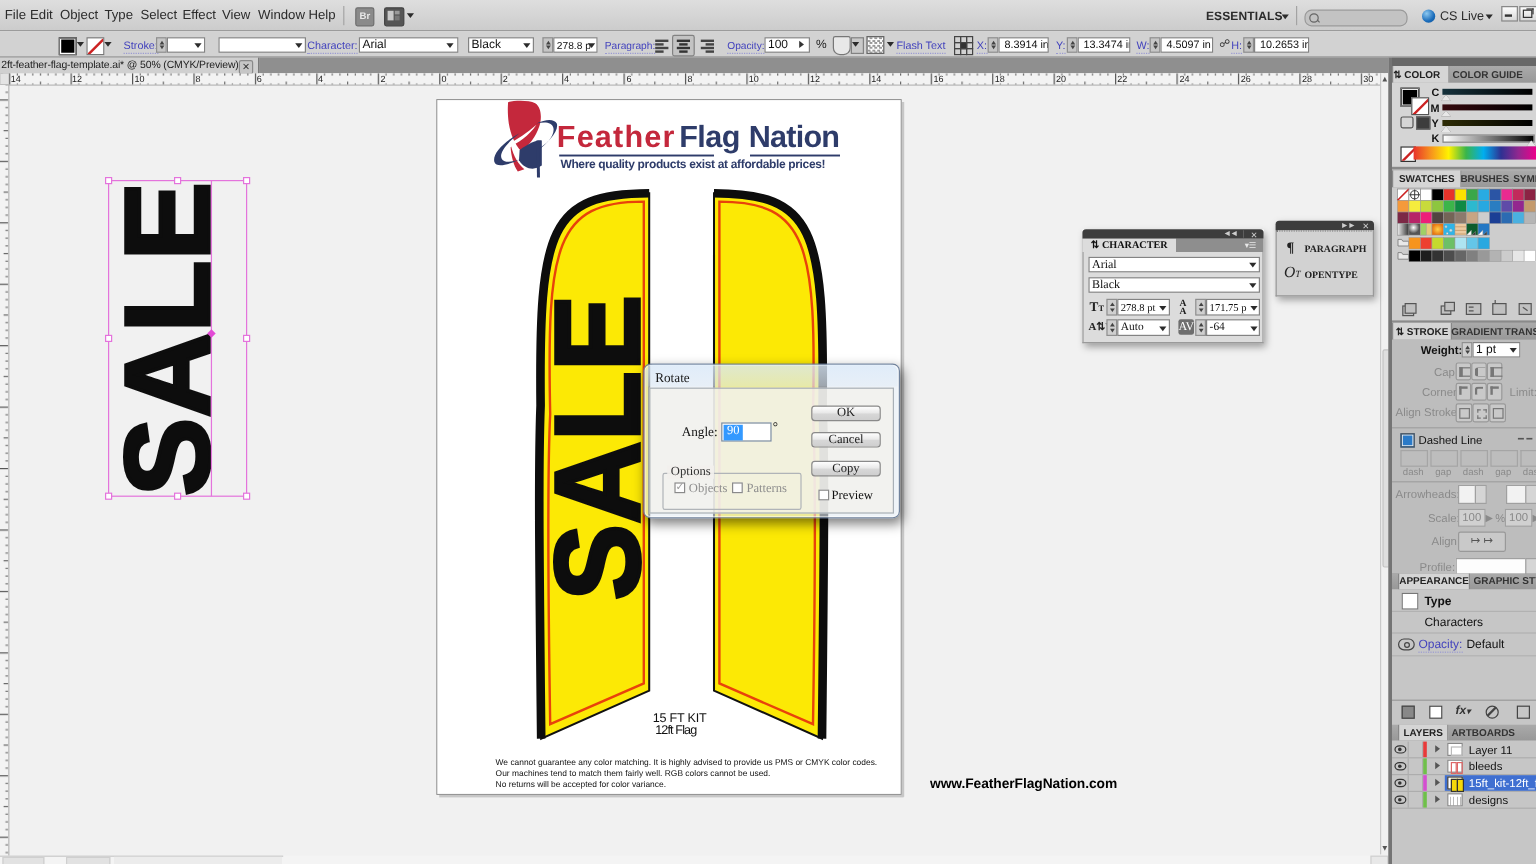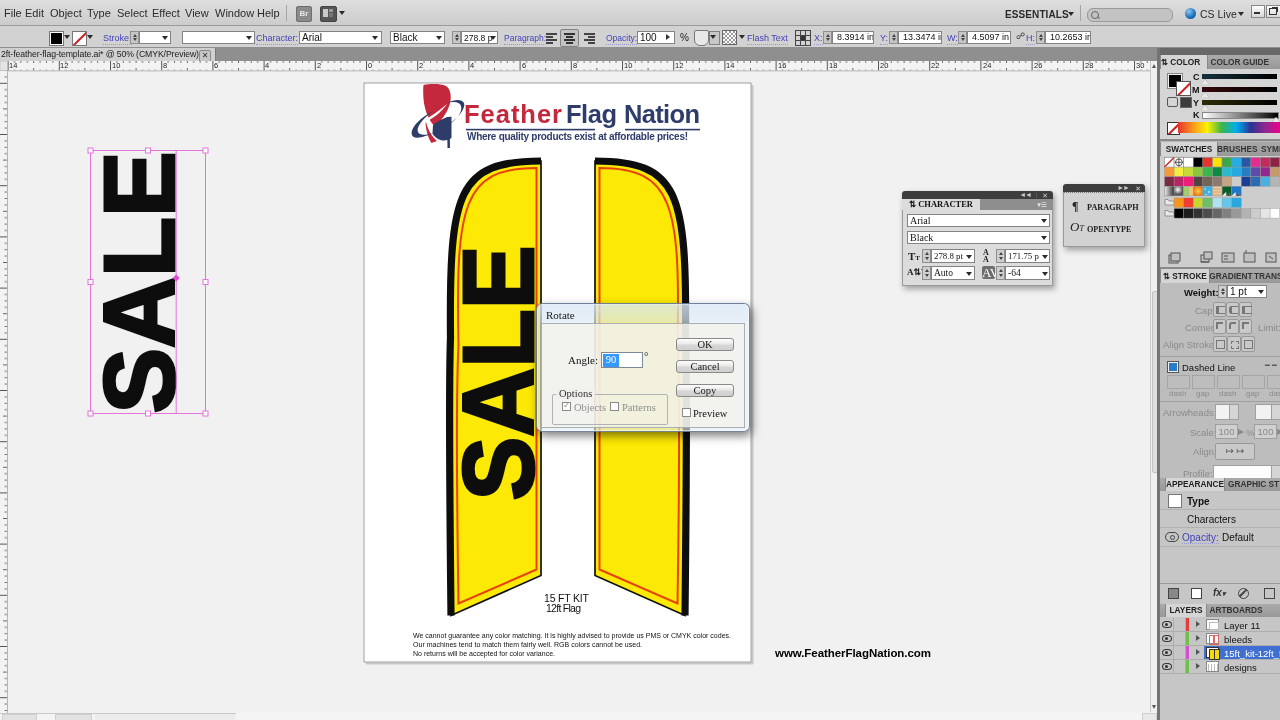--- a/index.html
+++ b/index.html
@@ -631,21 +631,21 @@
     <div class="dd" style="left:28px;top:39px;width:44px;height:14px;line-height:12px;font-size:8.8px">278.8 pt</div>
     <div class="dar" style="left:63px;top:45px"></div>
     <div class="ab" style="left:80px;top:39px;font-size:8px;font-weight:bold;color:#222;line-height:7px">A<br>A</div>
     <div class="spin" style="left:93px;top:39px;height:14px;background:#cfcfcf"></div>
     <div class="dd" style="left:102px;top:39px;width:45px;height:14px;line-height:12px;font-size:8.8px">171.75 p</div>
     <div class="dar" style="left:139px;top:45px"></div>
     <div class="ab" style="left:4px;top:57px;font-size:9px;font-weight:bold;color:#222">A⇅V</div>
     <div class="spin" style="left:19px;top:56px;height:14px;background:#cfcfcf"></div>
     <div class="dd" style="left:28px;top:56px;width:44px;height:14px;line-height:12px;font-size:9.5px">Auto</div>
     <div class="dar" style="left:63px;top:62px"></div>
-    <div class="ab" style="left:79px;top:56px;width:13px;height:13px;background:#6e6e6e;color:#fff;font-size:13px;text-align:center;line-height:13px;border-radius:2px">AV</div>
+    <div class="ab" style="left:79px;top:56px;width:13px;height:13px;background:#6e6e6e;color:#fff;font-size:10px;text-align:center;line-height:13px;border-radius:2px">AV</div>
     <div class="spin" style="left:93px;top:56px;height:14px;background:#cfcfcf"></div>
     <div class="dd" style="left:102px;top:56px;width:45px;height:14px;line-height:12px;font-size:9.5px">-64</div>
     <div class="dar" style="left:139px;top:62px"></div>
   </div>
 </div>
 
 <div class="ab" style="left:1063px;top:184px;width:82px;height:63px;box-shadow:2px 3px 6px rgba(0,0,0,0.35)">
   <div class="ab" style="left:0;top:0;width:82px;height:8px;background:#3d3d3d;border-radius:3px 3px 0 0">
     <span style="position:absolute;right:16px;top:0px;color:#ccc;font-size:7px;letter-spacing:-1px">►►</span>
     <span style="position:absolute;right:4px;top:0.5px;color:#ccc;font-size:7px">✕</span>

